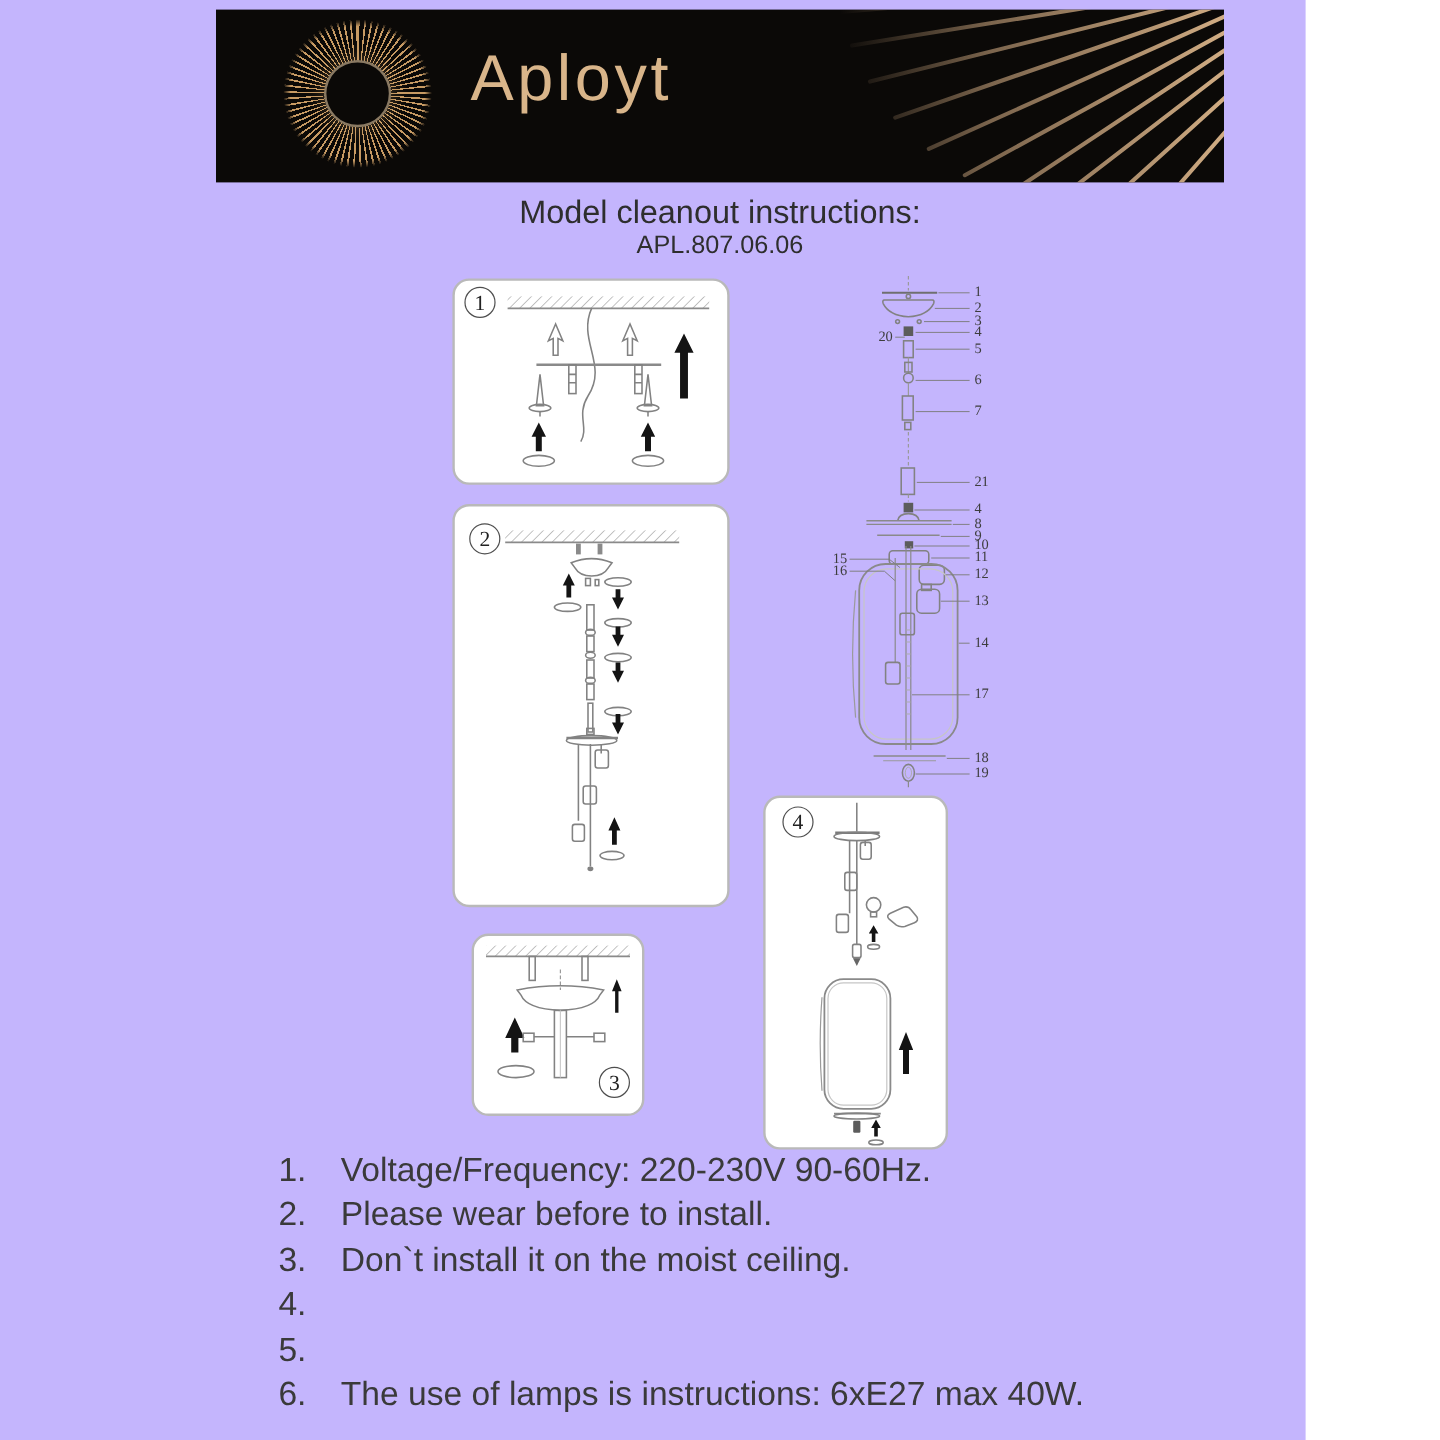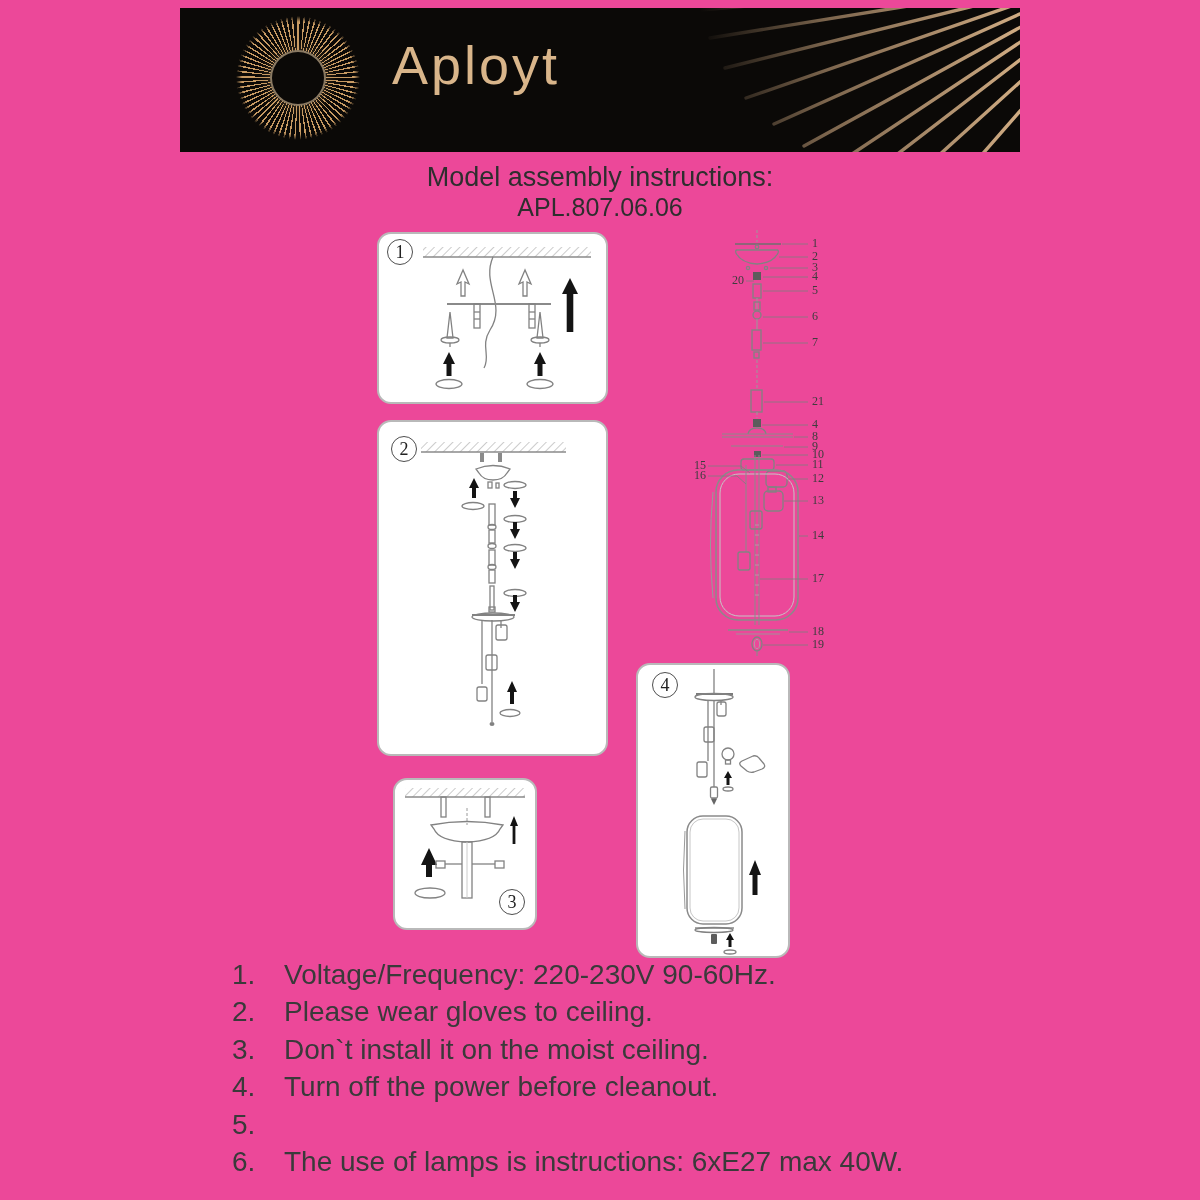--- a/index.html
+++ b/index.html
@@ -1,33 +1,33 @@
 <!DOCTYPE html>
 <html><head>
 <meta charset="utf-8">
 <style>
   html,body{margin:0;padding:0;background:#fff;}
-  #page{position:relative;width:1200px;height:1200px;background:#ec4899;overflow:hidden;
+  #page{position:relative;width:1088px;height:1200px;background:#c4b5fd;overflow:hidden;
         font-family:"Liberation Sans",sans-serif;}
   
   #header{position:absolute;left:180px;top:8px;width:840px;height:144px;background:#0b0907;overflow:hidden;}
   #logo-wrap{position:absolute;left:56px;top:8px;width:124px;height:124px;}
   #logo-rays{position:absolute;left:0;top:0;width:124px;height:124px;border-radius:50%;
     background:repeating-conic-gradient(#c79a63 0deg 1.6deg, rgba(11,9,7,0) 1.6deg 5.2deg);
     -webkit-mask:radial-gradient(circle, transparent 0 26px, #000 27px 56px, transparent 62px);
             mask:radial-gradient(circle, transparent 0 26px, #000 27px 56px, transparent 62px);}
   #logo-core{position:absolute;left:34px;top:34px;width:56px;height:56px;border-radius:50%;
     background:#0b0907;border:2px solid rgba(242,214,173,0.55);box-sizing:border-box;
     box-shadow:0 0 16px rgba(216,170,110,0.35);}
   #brand{position:absolute;left:212px;top:26px;font-size:54px;font-weight:400;letter-spacing:3px;
     color:#d9b58a;}
   
   .title-line{position:absolute;left:180px;width:840px;text-align:center;color:#2e2e2e;}
   #title1{top:162px;font-size:27px;}
-  #title2{top:193px;font-size:25px;}
+  #title2{top:193px;font-size:21px;}
   
   .panel{position:absolute;border:2px solid #b9b9b9;border-radius:14px;background:#fff;box-sizing:border-box;}
   #panel1{left:377px;top:232px;width:231px;height:172px;}
   #panel2{left:377px;top:420px;width:231px;height:336px;}
   #panel3{left:393px;top:778px;width:144px;height:152px;}
   #panel4{left:636px;top:663px;width:154px;height:295px;}
   .panel svg{position:absolute;left:0;top:0;}
   .circle-num{position:absolute;width:26px;height:26px;border:1.6px solid #4e4e4e;border-radius:50%;
     box-sizing:border-box;display:flex;align-items:center;justify-content:center;
     font-family:"Liberation Serif",serif;font-size:18px;color:#222;background:#fff;}
@@ -70,21 +70,21 @@
         <line x1="863" y1="19" x2="660" y2="154"></line>
         <line x1="867" y1="31" x2="702" y2="158"></line>
         <line x1="871" y1="46" x2="747" y2="158"></line>
         <line x1="875" y1="63" x2="792" y2="158"></line>
         <line x1="879" y1="84" x2="837" y2="158"></line>
         <line x1="882" y1="106" x2="874" y2="158"></line>
       </g>
     </svg>
   </div>
 
-  <div id="title1" class="title-line">Model assembly instructions:</div>
+  <div id="title1" class="title-line">Model cleanout instructions:</div>
   <div id="title2" class="title-line">APL.807.06.06</div>
 
   <div id="panel1" class="panel">
     <svg width="227" height="168" viewBox="0 0 227 168">
       <defs>
         <pattern id="hatch-p1" width="6" height="12" patternUnits="userSpaceOnUse" patternTransform="rotate(45)">
           <line x1="0" y1="0" x2="0" y2="12" stroke="#9a9a9a" stroke-width="1"></line>
         </pattern>
       </defs>
       <rect x="44" y="13" width="168" height="10" fill="url(#hatch-p1)"></rect>
@@ -386,29 +386,28 @@
     </g>
   </svg>
 
   <div id="instructions">
     <div class="instr-row">
       <span class="instr-num">1.</span>
       <span class="instr-text">Voltage/Frequency: 220-230V 90-60Hz.</span>
     </div>
     <div class="instr-row">
       <span class="instr-num">2.</span>
-      <span class="instr-text">Please wear gloves to ceiling.</span>
+      <span class="instr-text">Please wear before to install.</span>
     </div>
     <div class="instr-row">
       <span class="instr-num">3.</span>
       <span class="instr-text">Don`t install it on the moist ceiling.</span>
     </div>
     <div class="instr-row">
       <span class="instr-num">4.</span>
-      <span class="instr-text">Turn off the power before cleanout.</span>
     </div>
     <div class="instr-row">
       <span class="instr-num">5.</span>
     </div>
     <div class="instr-row">
       <span class="instr-num">6.</span>
       <span class="instr-text">The use of lamps is instructions: 6xE27 max 40W.</span>
     </div>
   </div>
 

